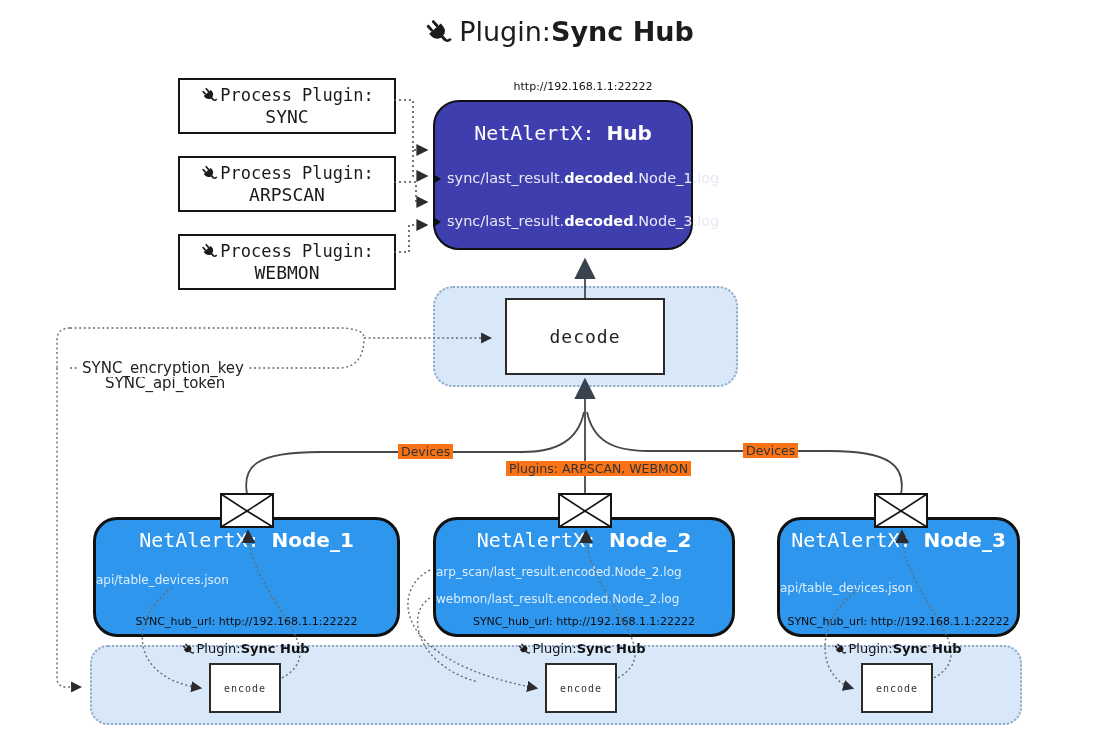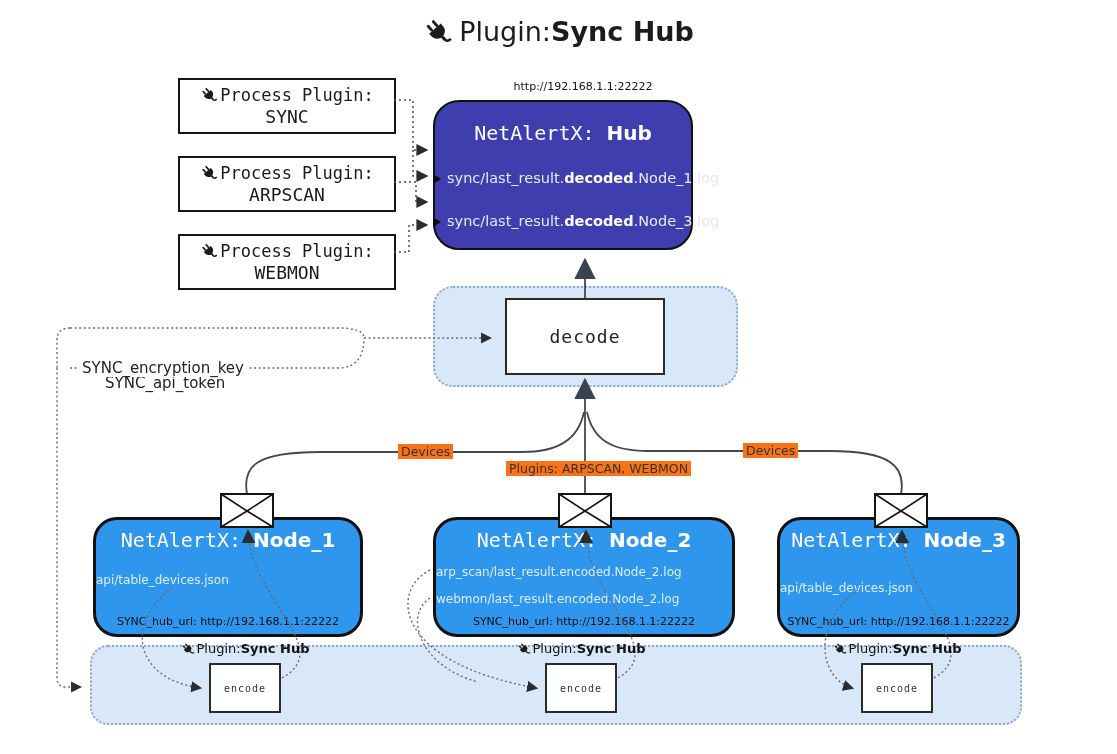--- a/index.html
+++ b/index.html
@@ -48,21 +48,21 @@
   .mask-label{background:#fff;padding:0 4px;font-size:15px;color:#222;z-index:6;white-space:nowrap;}
   .edge-label{background:#f97316;padding:0 3px;font-size:12.5px;color:#333;z-index:6;white-space:nowrap;}
 
   
   .node{border-radius:24px;background:var(--node-bg,#2f96ed);border:3px solid #101010;
     box-sizing:border-box;z-index:2;top:517px;height:120px;padding-top:7px;}
   .node-title{text-align:center;color:#fff;font-size:20px;line-height:26px;white-space:nowrap;}
   .node-title b{font-family:"DejaVu Sans","Liberation Sans",sans-serif;font-weight:bold;}
   .node-line{text-align:left;color:var(--node-line-text,#dcedfc);font-size:12px;line-height:27px;white-space:nowrap;}
   .node-url{position:absolute;left:0;bottom:6px;width:100%;text-align:center;font-size:11px;color:#0c0c0c;}
-  #node1{left:93px;width:270px;} #node1 .node-line{margin-top:14px;}
+  #node1{left:93px;width:307px;} #node1 .node-line{margin-top:14px;}
   #node2{left:433px;width:302px;} #node2 .node-lines{margin-top:6px;}
   #node3{left:777px;width:243px;} #node3 .node-line{margin-top:22px;}
 
   
   .bottom-panel{left:90px;top:645px;width:932px;height:80px;border-radius:18px;}
   .encode-box{top:663px;width:72px;height:50px;font-size:10px;letter-spacing:1px;color:#333;}
   #enc1{left:209px;} #enc2{left:545px;} #enc3{left:861px;}
   .enc-label{top:641px;width:160px;display:flex;justify-content:center;align-items:center;
     font-size:13px;color:#111;z-index:6;white-space:nowrap;}
   .enc-label .plug{width:14px;height:14px;margin-right:2px;}

